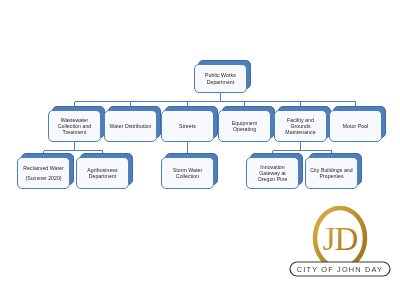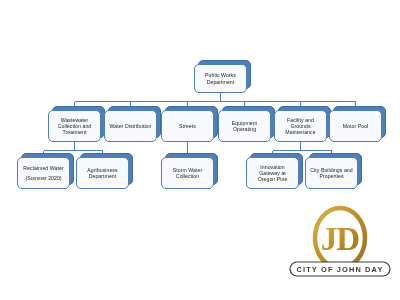--- a/index.html
+++ b/index.html
@@ -80,21 +80,20 @@
     margin-top: 4px;
   }
 
   
   #logo {
     position: absolute;
     left: 286px;
     top: 204px;
     width: 108px;
     height: 82px;
-    font-weight: bold;
   }
   #logo svg { display: block; }
 </style>
 </head>
 <body>
 
 <div id="chart-canvas">
 
   <svg id="connectors" viewBox="0 0 400 300" width="400" height="300" aria-hidden="true">
     <g stroke="#4e7fbb" stroke-width="1" fill="none" shape-rendering="crispEdges">

